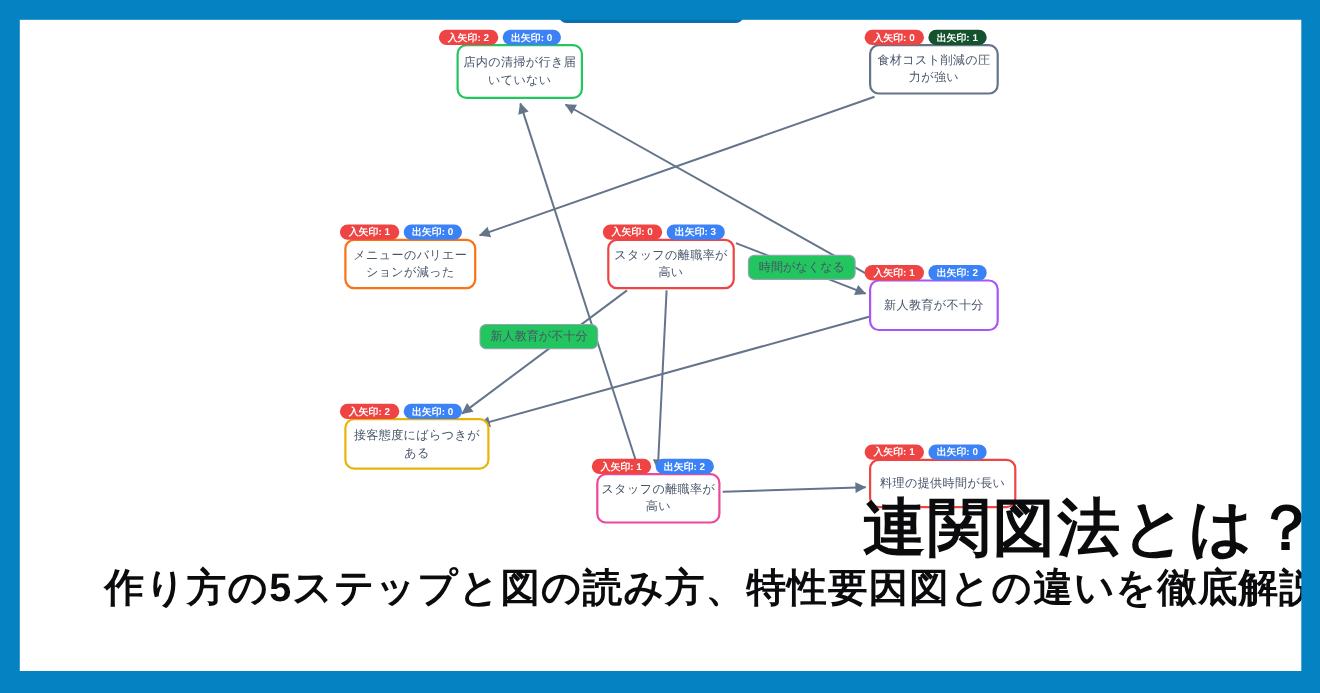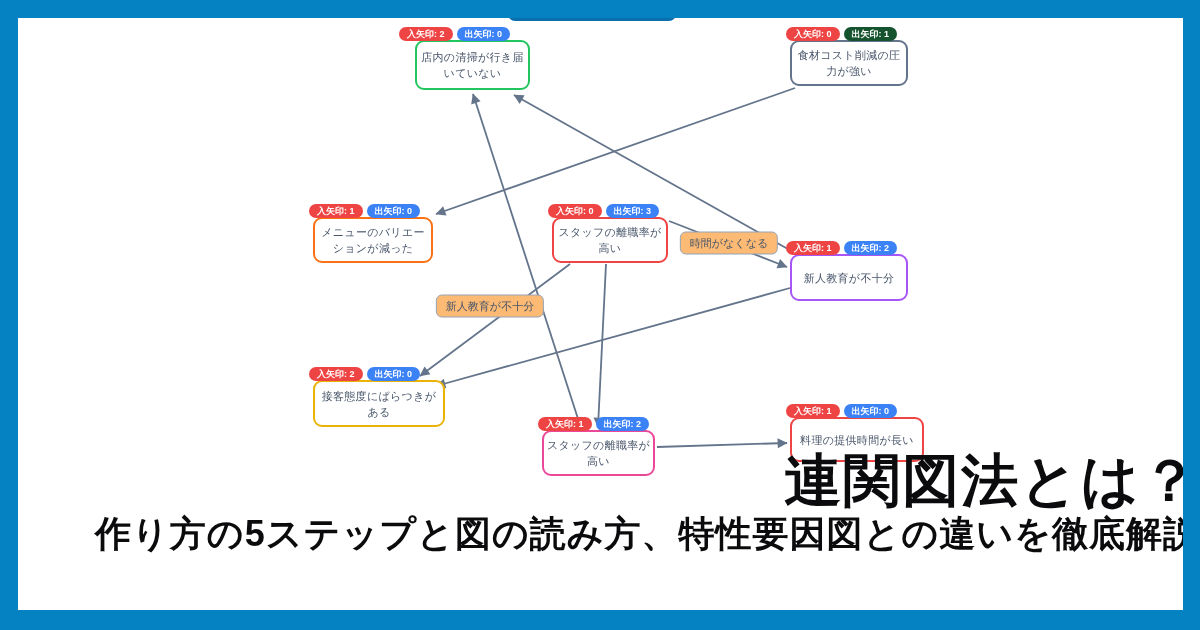--- a/index.html
+++ b/index.html
@@ -13,21 +13,21 @@
   .frame-right{right:0;top:0;width:17px;height:630px;}
   .frame-bottom{left:0;bottom:0;width:1200px;height:20px;}
   .top-tab{
     position:absolute;left:508px;top:6px;width:168px;height:15px;z-index:40;
     border-radius:0 0 7px 7px;background:var(--tab-color,#0b6fae);
   }
   .edges-svg{position:absolute;left:0;top:0;width:1200px;height:630px;z-index:10;pointer-events:none;}
   .labels-layer,.nodes-layer{position:absolute;left:0;top:0;width:100%;height:100%;z-index:12;pointer-events:none;}
   .nodes-layer{z-index:15;}
   .edge-label{
-    position:absolute;transform:translate(-50%,-50%);background:#fdba74;
+    position:absolute;transform:translate(-50%,-50%);background:#22c55e;
     border:1px solid #94a3b8;border-radius:6px;padding:3px 9px;
     font-size:11px;color:#475569;white-space:nowrap;z-index:12;
   }
   .node{position:absolute;}
   .node-box{
     background:#ffffff;border:2px solid #999;border-radius:9px;box-sizing:border-box;
     display:flex;align-items:center;justify-content:center;text-align:center;
     font-size:11px;line-height:16px;color:#475569;word-break:break-all;
     padding:4px 1px;letter-spacing:0.3px;
   }

